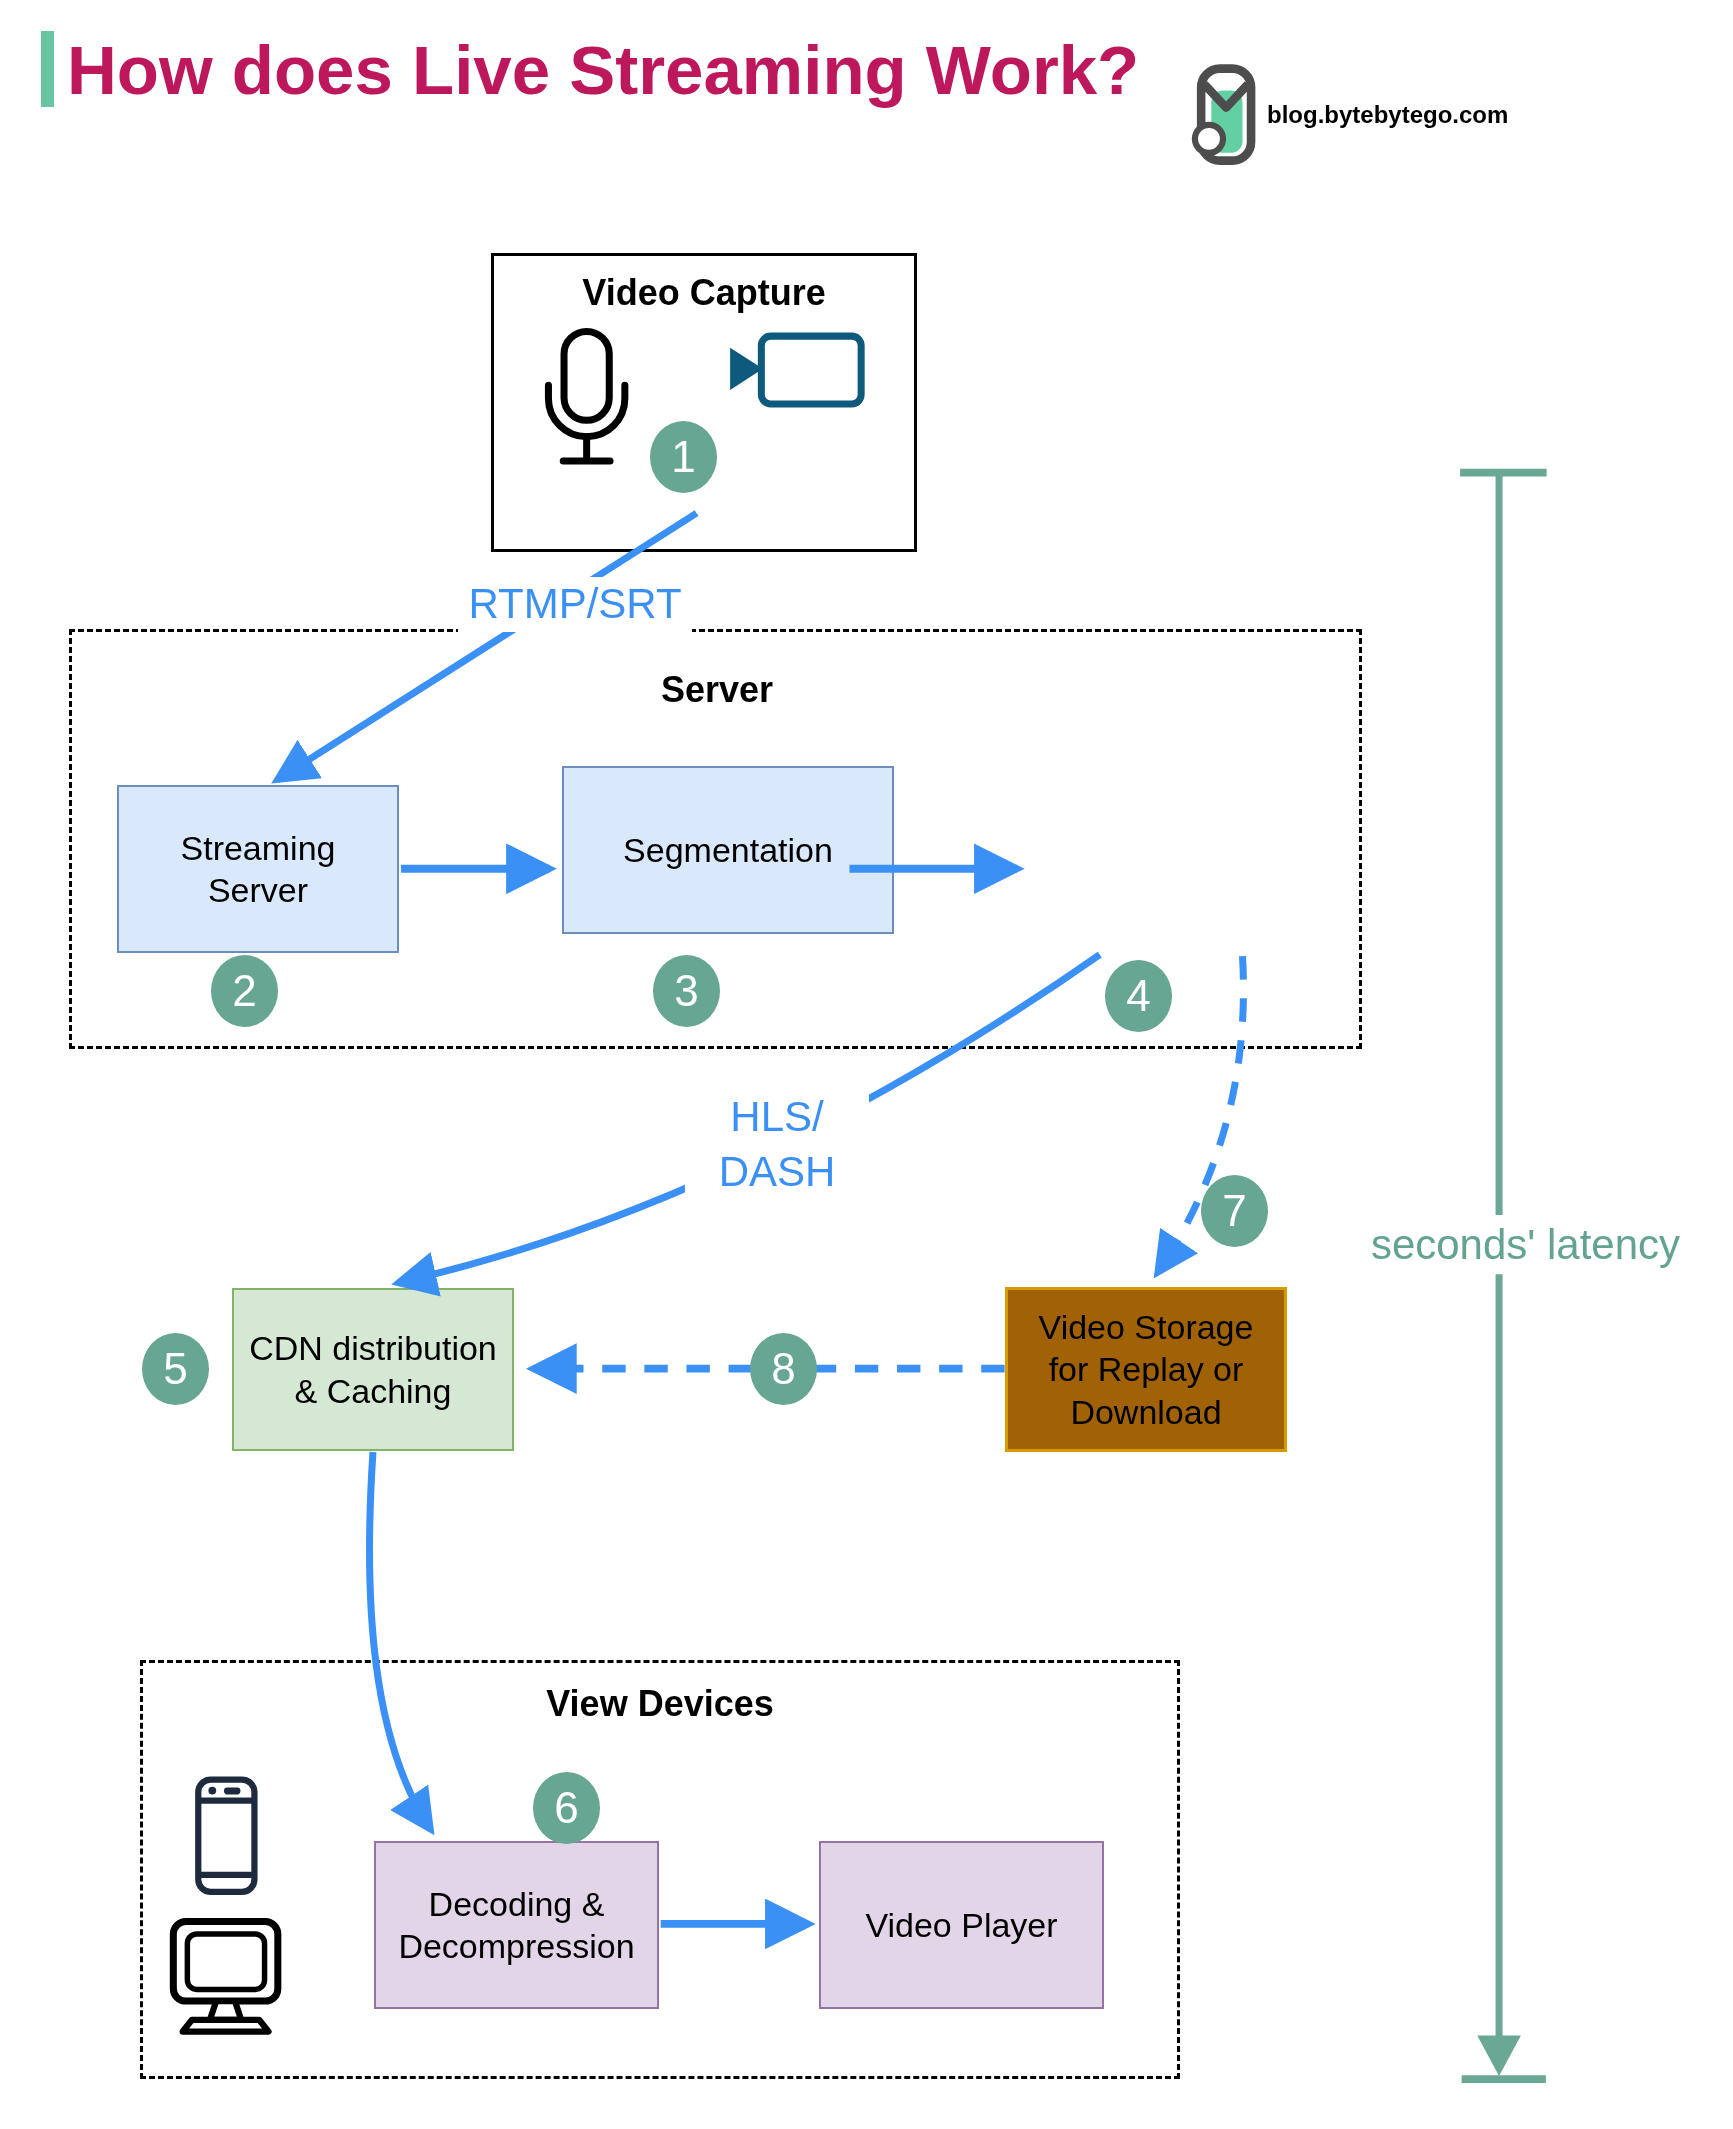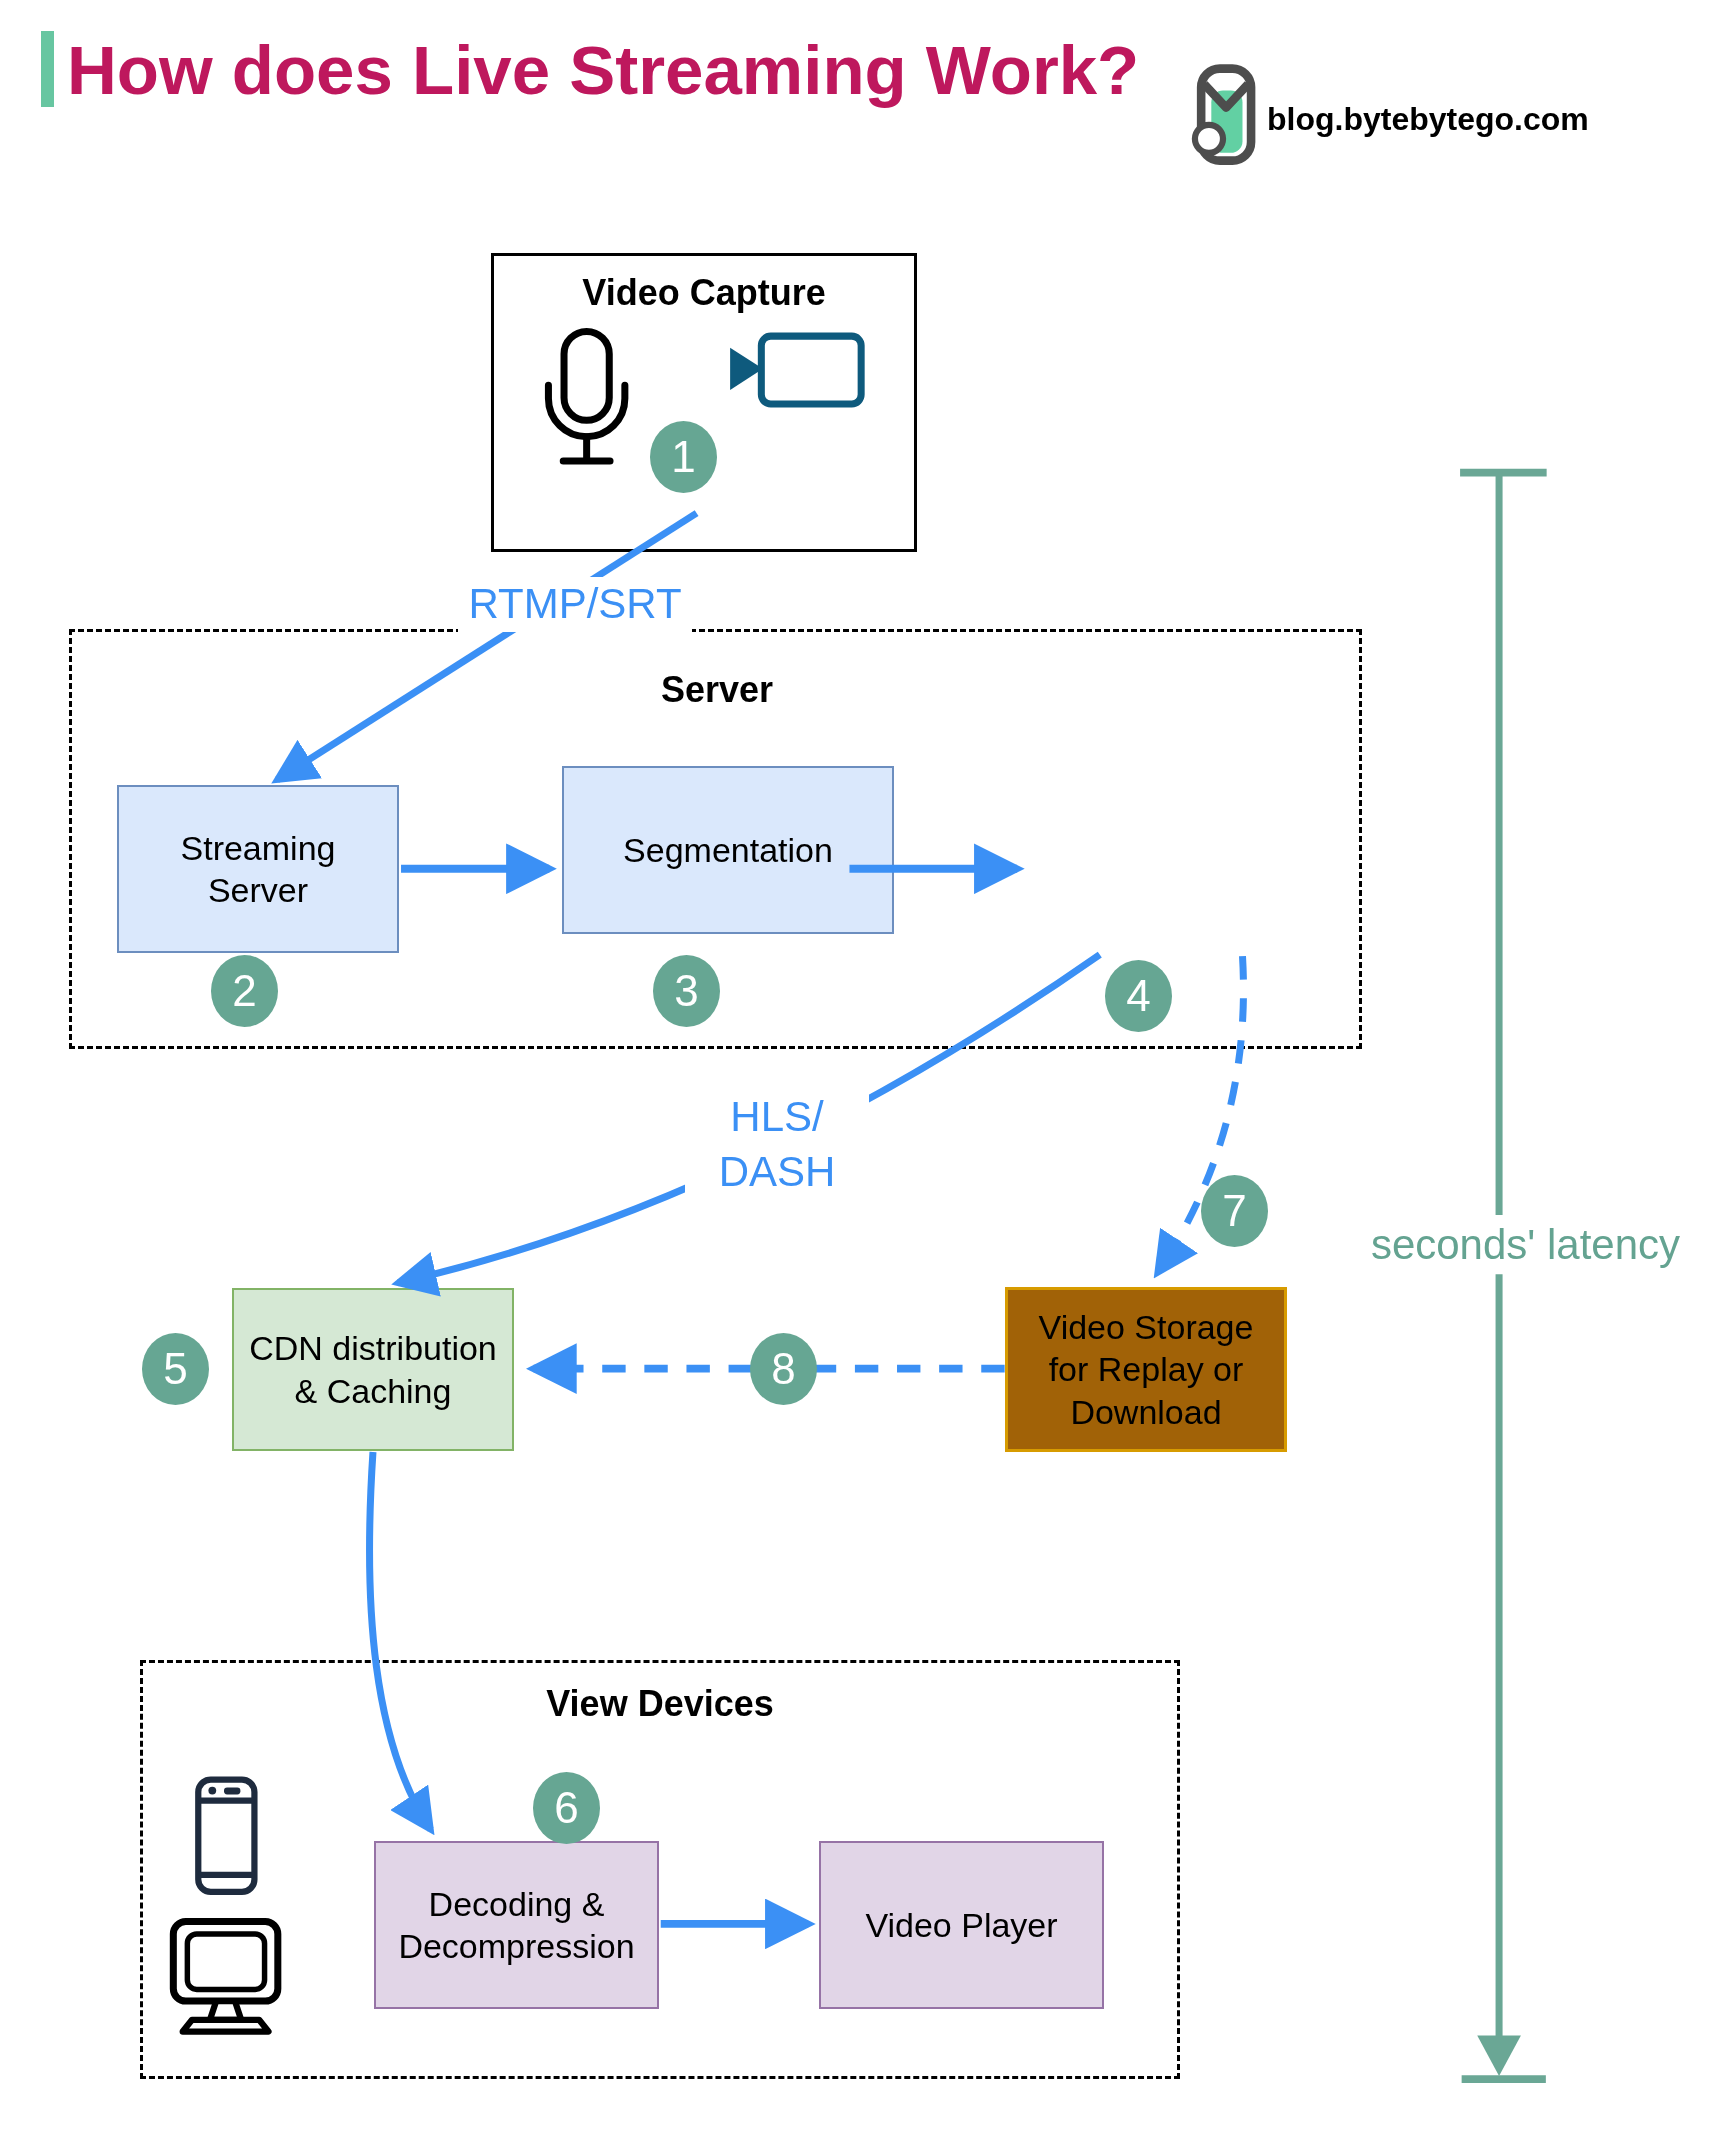--- a/index.html
+++ b/index.html
@@ -3,21 +3,21 @@
 <meta charset="utf-8">
 <style>
   html,body { margin:0; padding:0; background:#ffffff; }
   .canvas {
     position:relative; width:1734px; height:2129px; background:#ffffff;
     font-family:"Liberation Sans", sans-serif; overflow:hidden;
   }
   
   .accent-bar { position:absolute; left:41px; top:31px; width:12.5px; height:76px; background:#67c6a1; z-index:2; }
   .page-title { position:absolute; left:67px; top:31px; font-size:69px; font-weight:bold; color:#be185d; white-space:nowrap; z-index:2; }
-  .site-label { position:absolute; left:1267px; top:101px; font-size:32px; font-weight:bold; color:#000; white-space:nowrap; z-index:2; }
+  .site-label { position:absolute; left:1267px; top:101px; font-size:24px; font-weight:bold; color:#000; white-space:nowrap; z-index:2; }
   
   .group { position:absolute; border:3.9px dashed #000; box-sizing:border-box; z-index:1; background:transparent; }
   .group-label { position:absolute; font-weight:bold; font-size:36px; color:#000; text-align:center; z-index:2; white-space:nowrap; }
   
   .node { position:absolute; display:flex; align-items:center; justify-content:center; text-align:center;
           font-size:34px; line-height:1.25; color:#000; box-sizing:border-box; z-index:2; padding:3.1px; }
   .node-capture { background:#ffffff; border:3.1px solid #000; align-items:flex-start;margin-top:39px; }
   .capture-title { font-weight:bold; font-size:36px; padding-top:11px; }
   .node-blue   { background:#dae8fc; border:2.3px solid #6c8ebf; }
   .node-green  { background:#d5e8d4; border:2.3px solid #82b366; }

